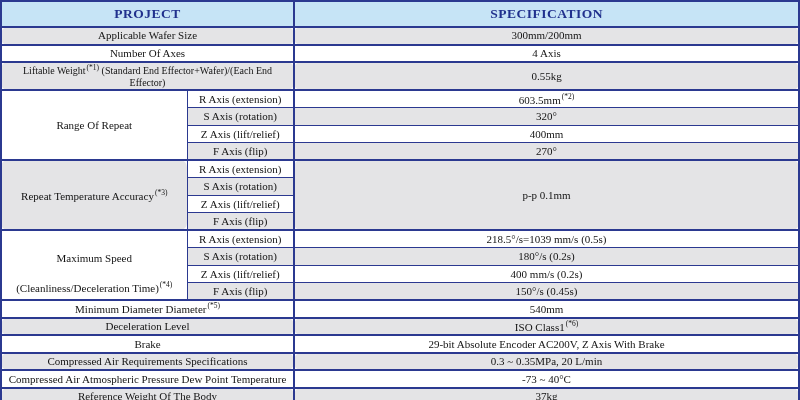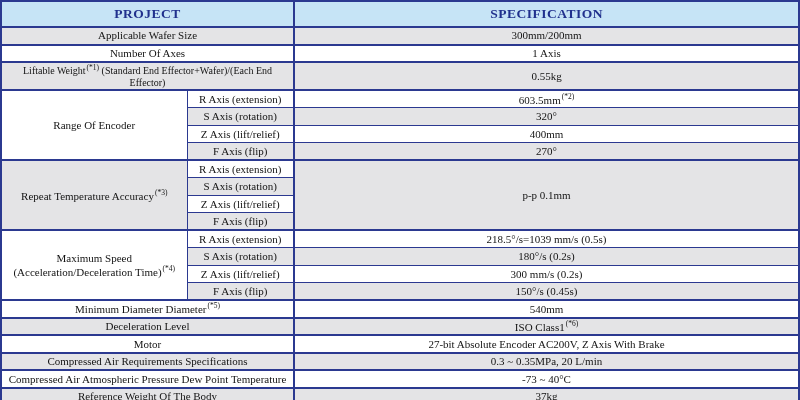--- a/index.html
+++ b/index.html
@@ -29,26 +29,26 @@
     padding:1px 2px;overflow:hidden;
   }
   thead tr{height:26px;}
   tbody tr{height:17.5px;}
   th{
     background:var(--header_bg);color:var(--header_text);
     font-size:13.5px;font-weight:bold;letter-spacing:.5px;
     border-bottom:2px solid var(--border);
   }
   td.spec-col,th.spec-col{border-left:2px solid var(--border);}
-  tr.major td{border-top-width:2px;}
+  tr.major td{border-top-width:2px;border-radius:7px;}
   td.g{background:var(--row_gray);}
   td.w{background:var(--row_white);}
   td.small{font-size:10px;}
   sup{font-size:7.5px;vertical-align:super;margin-left:1px;}
-  .ln2{font-size:11px;}
+  .ln2{font-size:11px;margin-top:16px;}
 </style>
 </head>
 <body>
 
 <table>
   <colgroup>
       <col class="c1">
       <col class="c2">
       <col class="c3">
     </colgroup>
@@ -59,32 +59,32 @@
     </tr>
   </thead>
   <tbody>
 
     <tr class="major">
       <td colspan="2" class="g">Applicable Wafer Size</td>
       <td class="g spec-col">300mm/200mm</td>
     </tr>
     <tr class="major">
       <td colspan="2" class="w">Number Of Axes</td>
-      <td class="w spec-col">1 Axis</td>
+      <td class="w spec-col">4 Axis</td>
     </tr>
     <tr class="major">
       <td colspan="2" class="g small">
         <span>Liftable Weight</span><sup>(*1)</sup>
         <span>(Standard End Effector+Wafer)/(Each End Effector)</span>
       </td>
       <td class="g spec-col">0.55kg</td>
     </tr>
 
     <tr class="major">
-      <td rowspan="4" class="w">Range Of Encoder</td>
+      <td rowspan="4" class="w">Range Of Repeat</td>
       <td class="w">R Axis (extension)</td>
       <td class="w spec-col">
         <span>603.5mm</span><sup>(*2)</sup>
       </td>
     </tr>
     <tr>
       <td class="g">S Axis (rotation)</td>
       <td class="g spec-col">320°</td>
     </tr>
     <tr>
@@ -109,53 +109,53 @@
     <tr>
       <td class="w">Z Axis (lift/relief)</td>
     </tr>
     <tr>
       <td class="g">F Axis (flip)</td>
     </tr>
 
     <tr class="major">
       <td rowspan="4" class="w">
         <div class="ln2">Maximum Speed</div>
-        <div class="ln2"><span>(Acceleration/Deceleration Time)</span><sup>(*4)</sup></div>
+        <div class="ln2"><span>(Cleanliness/Deceleration Time)</span><sup>(*4)</sup></div>
       </td>
       <td class="w">R Axis (extension)</td>
       <td class="w spec-col">218.5°/s=1039 mm/s (0.5s)</td>
     </tr>
     <tr>
       <td class="g">S Axis (rotation)</td>
       <td class="g spec-col">180°/s (0.2s)</td>
     </tr>
     <tr>
       <td class="w">Z Axis (lift/relief)</td>
-      <td class="w spec-col">300 mm/s (0.2s)</td>
+      <td class="w spec-col">400 mm/s (0.2s)</td>
     </tr>
     <tr>
       <td class="g">F Axis (flip)</td>
       <td class="g spec-col">150°/s (0.45s)</td>
     </tr>
 
     <tr class="major">
       <td colspan="2" class="w">
         <span>Minimum Diameter Diameter</span><sup>(*5)</sup>
       </td>
       <td class="w spec-col">540mm</td>
     </tr>
     <tr class="major">
       <td colspan="2" class="g">Deceleration Level</td>
       <td class="g spec-col">
         <span>ISO Class1</span><sup>(*6)</sup>
       </td>
     </tr>
     <tr class="major">
-      <td colspan="2" class="w">Motor</td>
-      <td class="w spec-col">27-bit Absolute Encoder AC200V,  Z Axis With Brake</td>
+      <td colspan="2" class="w">Brake</td>
+      <td class="w spec-col">29-bit Absolute Encoder AC200V,  Z Axis With Brake</td>
     </tr>
     <tr class="major">
       <td colspan="2" class="g">Compressed Air Requirements Specifications</td>
       <td class="g spec-col">0.3 ~ 0.35MPa, 20 L/min</td>
     </tr>
     <tr class="major">
       <td colspan="2" class="w">Compressed Air Atmospheric Pressure Dew Point Temperature</td>
       <td class="w spec-col">-73 ~ 40°C</td>
     </tr>
     <tr class="major">

